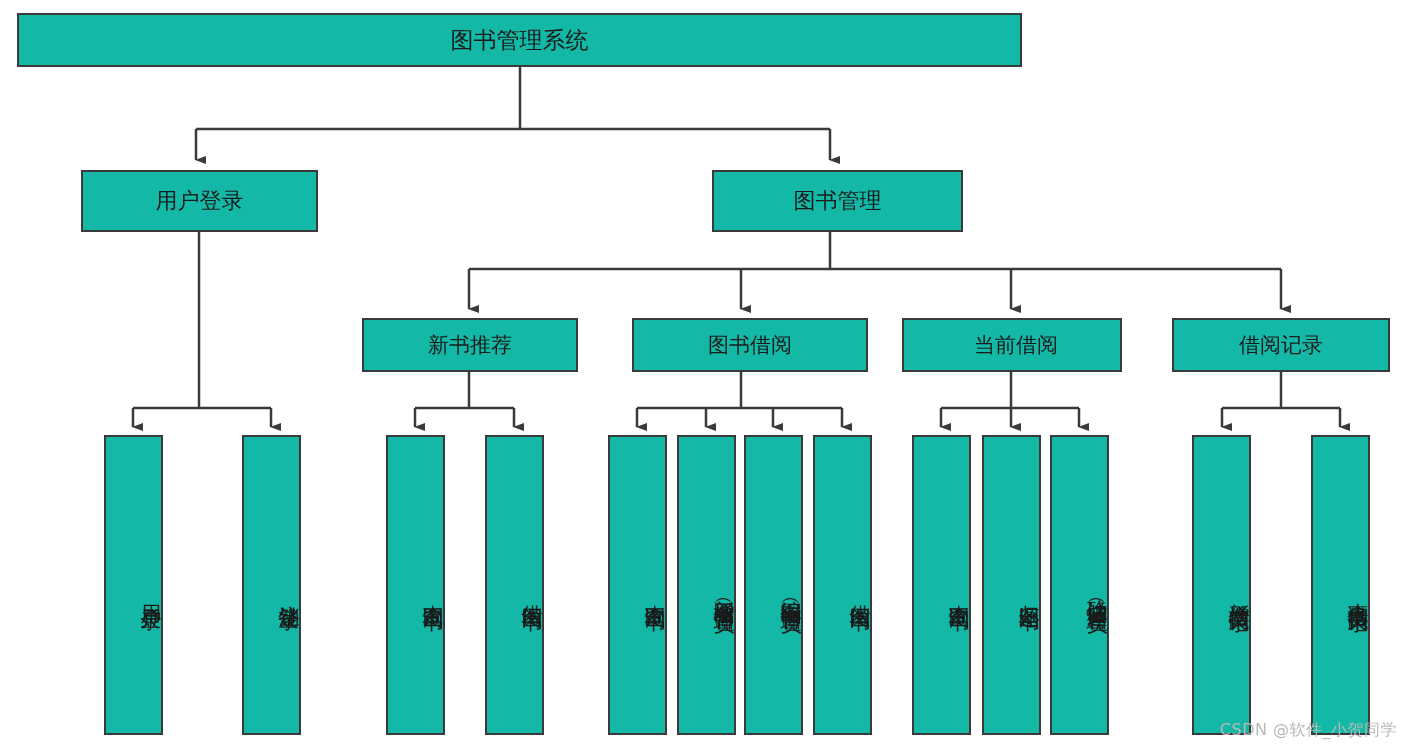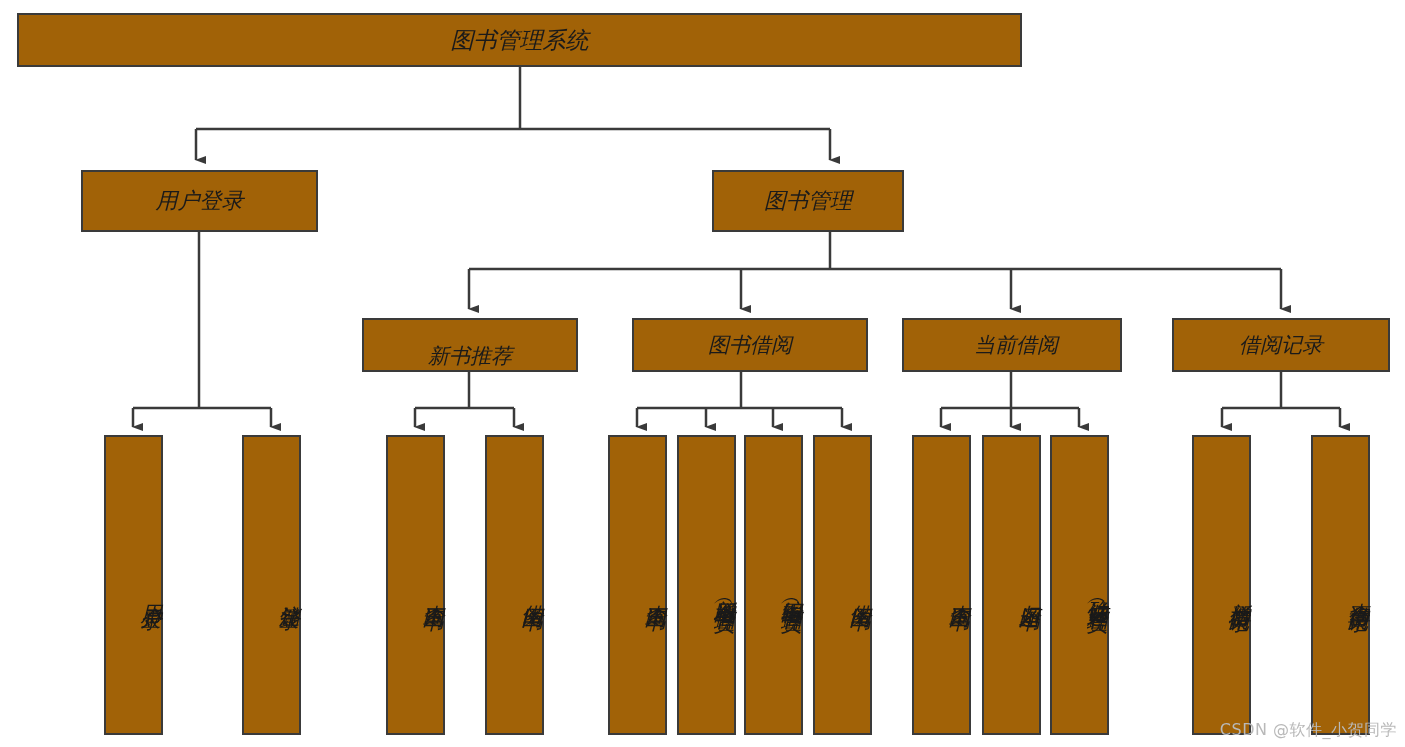--- a/index.html
+++ b/index.html
@@ -20,27 +20,26 @@
   #edges {
     position: absolute;
     left: 0;
     top: 0;
     width: 1405px;
     height: 747px;
   }
   .node {
     position: absolute;
     box-sizing: border-box;
-    background: #a16207;
+    background: #14b8a6;
     border: 2px solid #3a3a3a;
     display: flex;
     align-items: center;
     justify-content: center;
     color: #1a1a1a;
-    font-style: italic;
   }
   .node.root {
     font-size: 23px;
   }
   .node.level2 {
     font-size: 22px;
   }
   .node.level3 {
     font-size: 21px;
   }
@@ -124,25 +123,25 @@
     </g>
   </svg>
 
   <div class="node root" style="left:17px; top:13px; width:1005px; height:54px;">
     <span class="label">图书管理系统</span>
   </div>
 
   <div class="node level2" style="left:81px; top:170px; width:237px; height:62px;">
     <span class="label">用户登录</span>
   </div>
-  <div class="node level2" style="left:712px; top:170px; width:192px; height:62px;">
+  <div class="node level2" style="left:712px; top:170px; width:251px; height:62px;">
     <span class="label">图书管理</span>
   </div>
 
-  <div class="node level3" style="left:362px; top:318px; width:216px; height:54px;align-items:flex-end;">
+  <div class="node level3" style="left:362px; top:318px; width:216px; height:54px;">
     <span class="label">新书推荐</span>
   </div>
   <div class="node level3" style="left:632px; top:318px; width:236px; height:54px;">
     <span class="label">图书借阅</span>
   </div>
   <div class="node level3" style="left:902px; top:318px; width:220px; height:54px;padding-left:8px;">
     <span class="label">当前借阅</span>
   </div>
   <div class="node level3" style="left:1172px; top:318px; width:218px; height:54px;align-items:center;">
     <span class="label">借阅记录</span>

